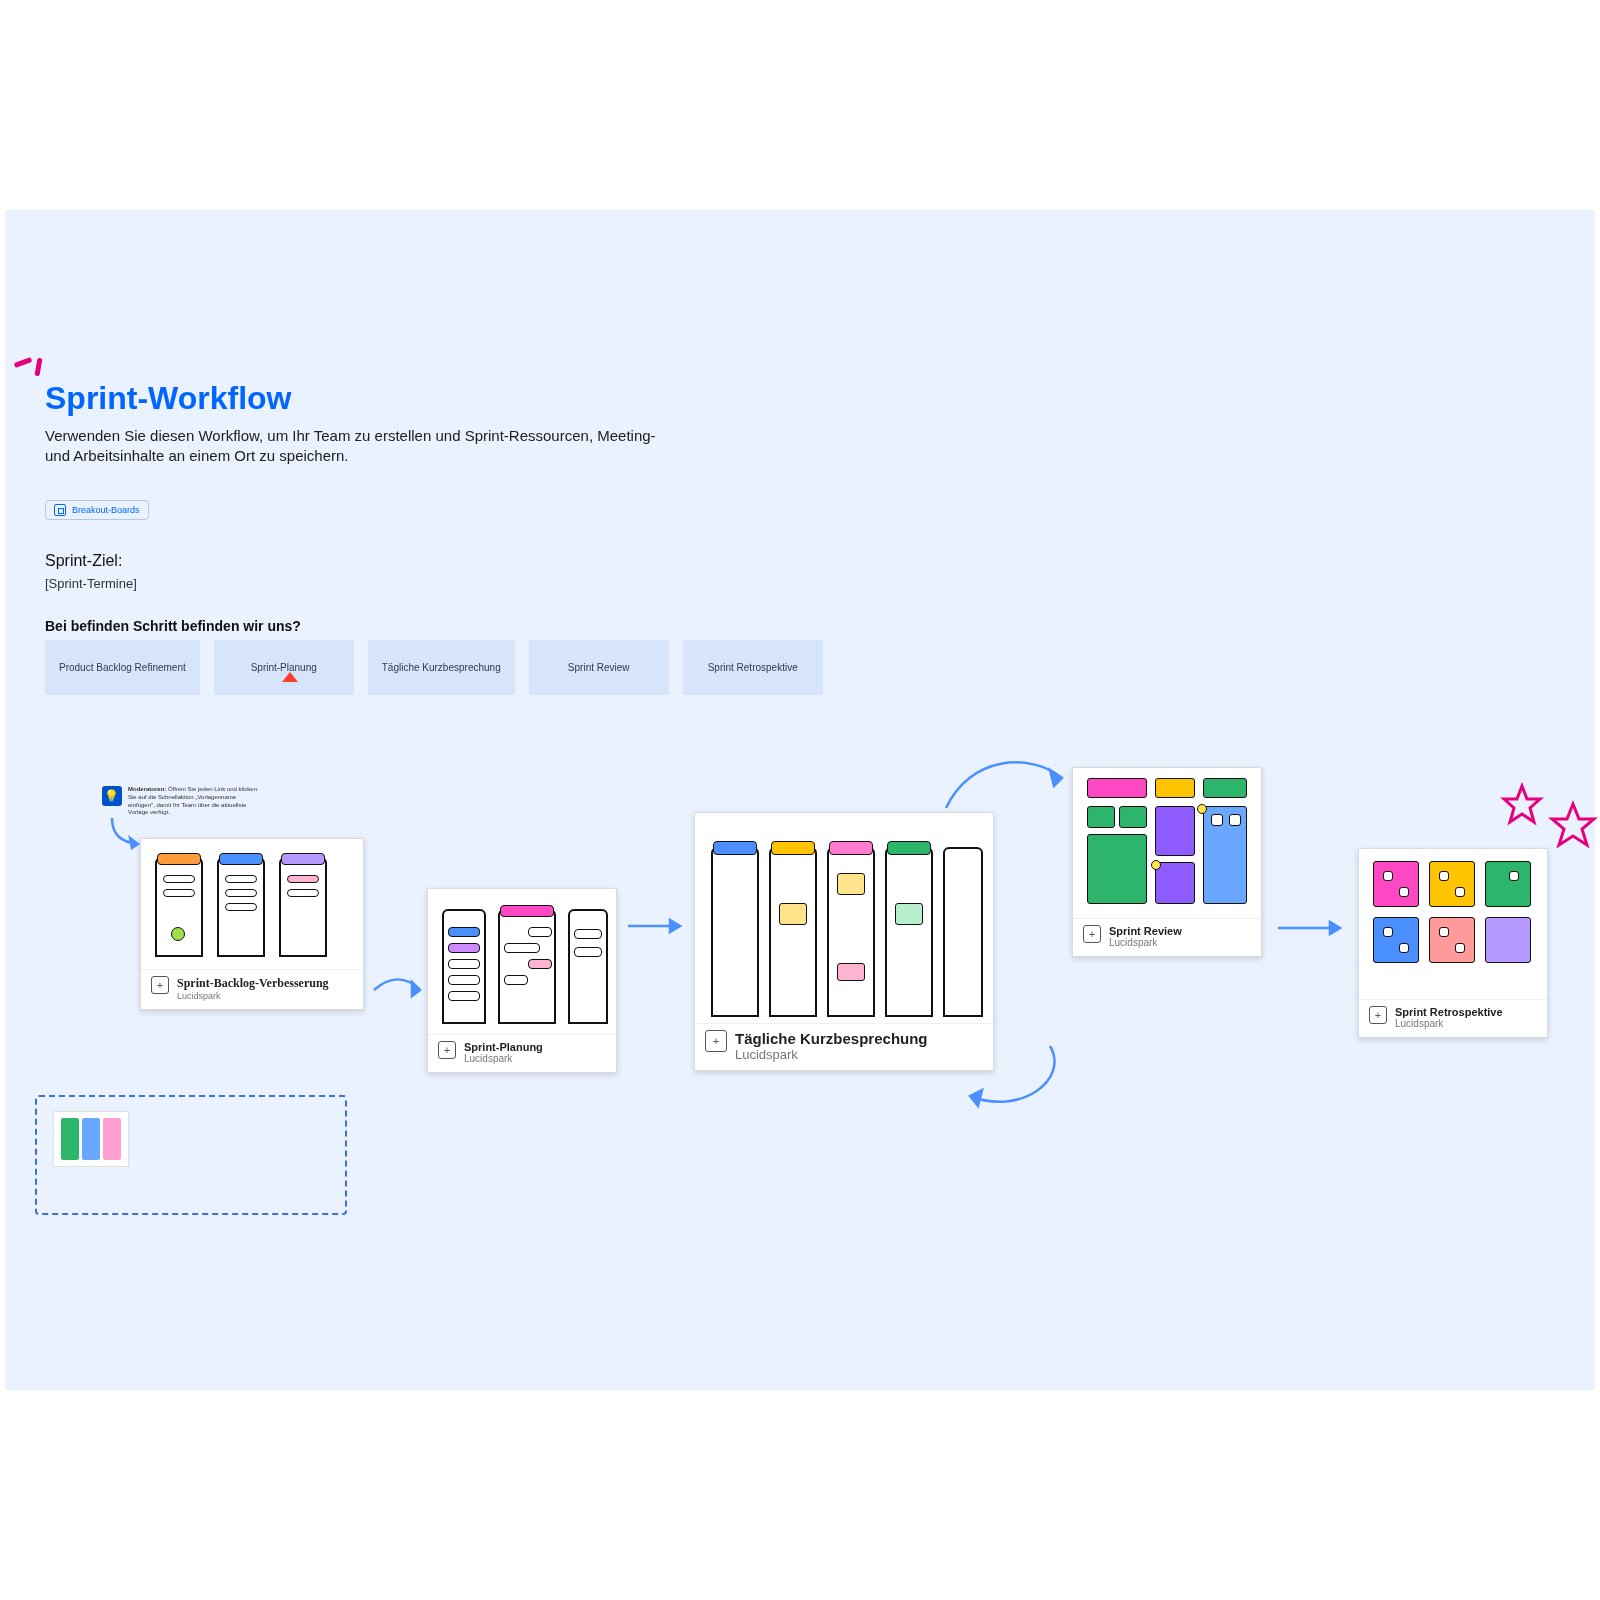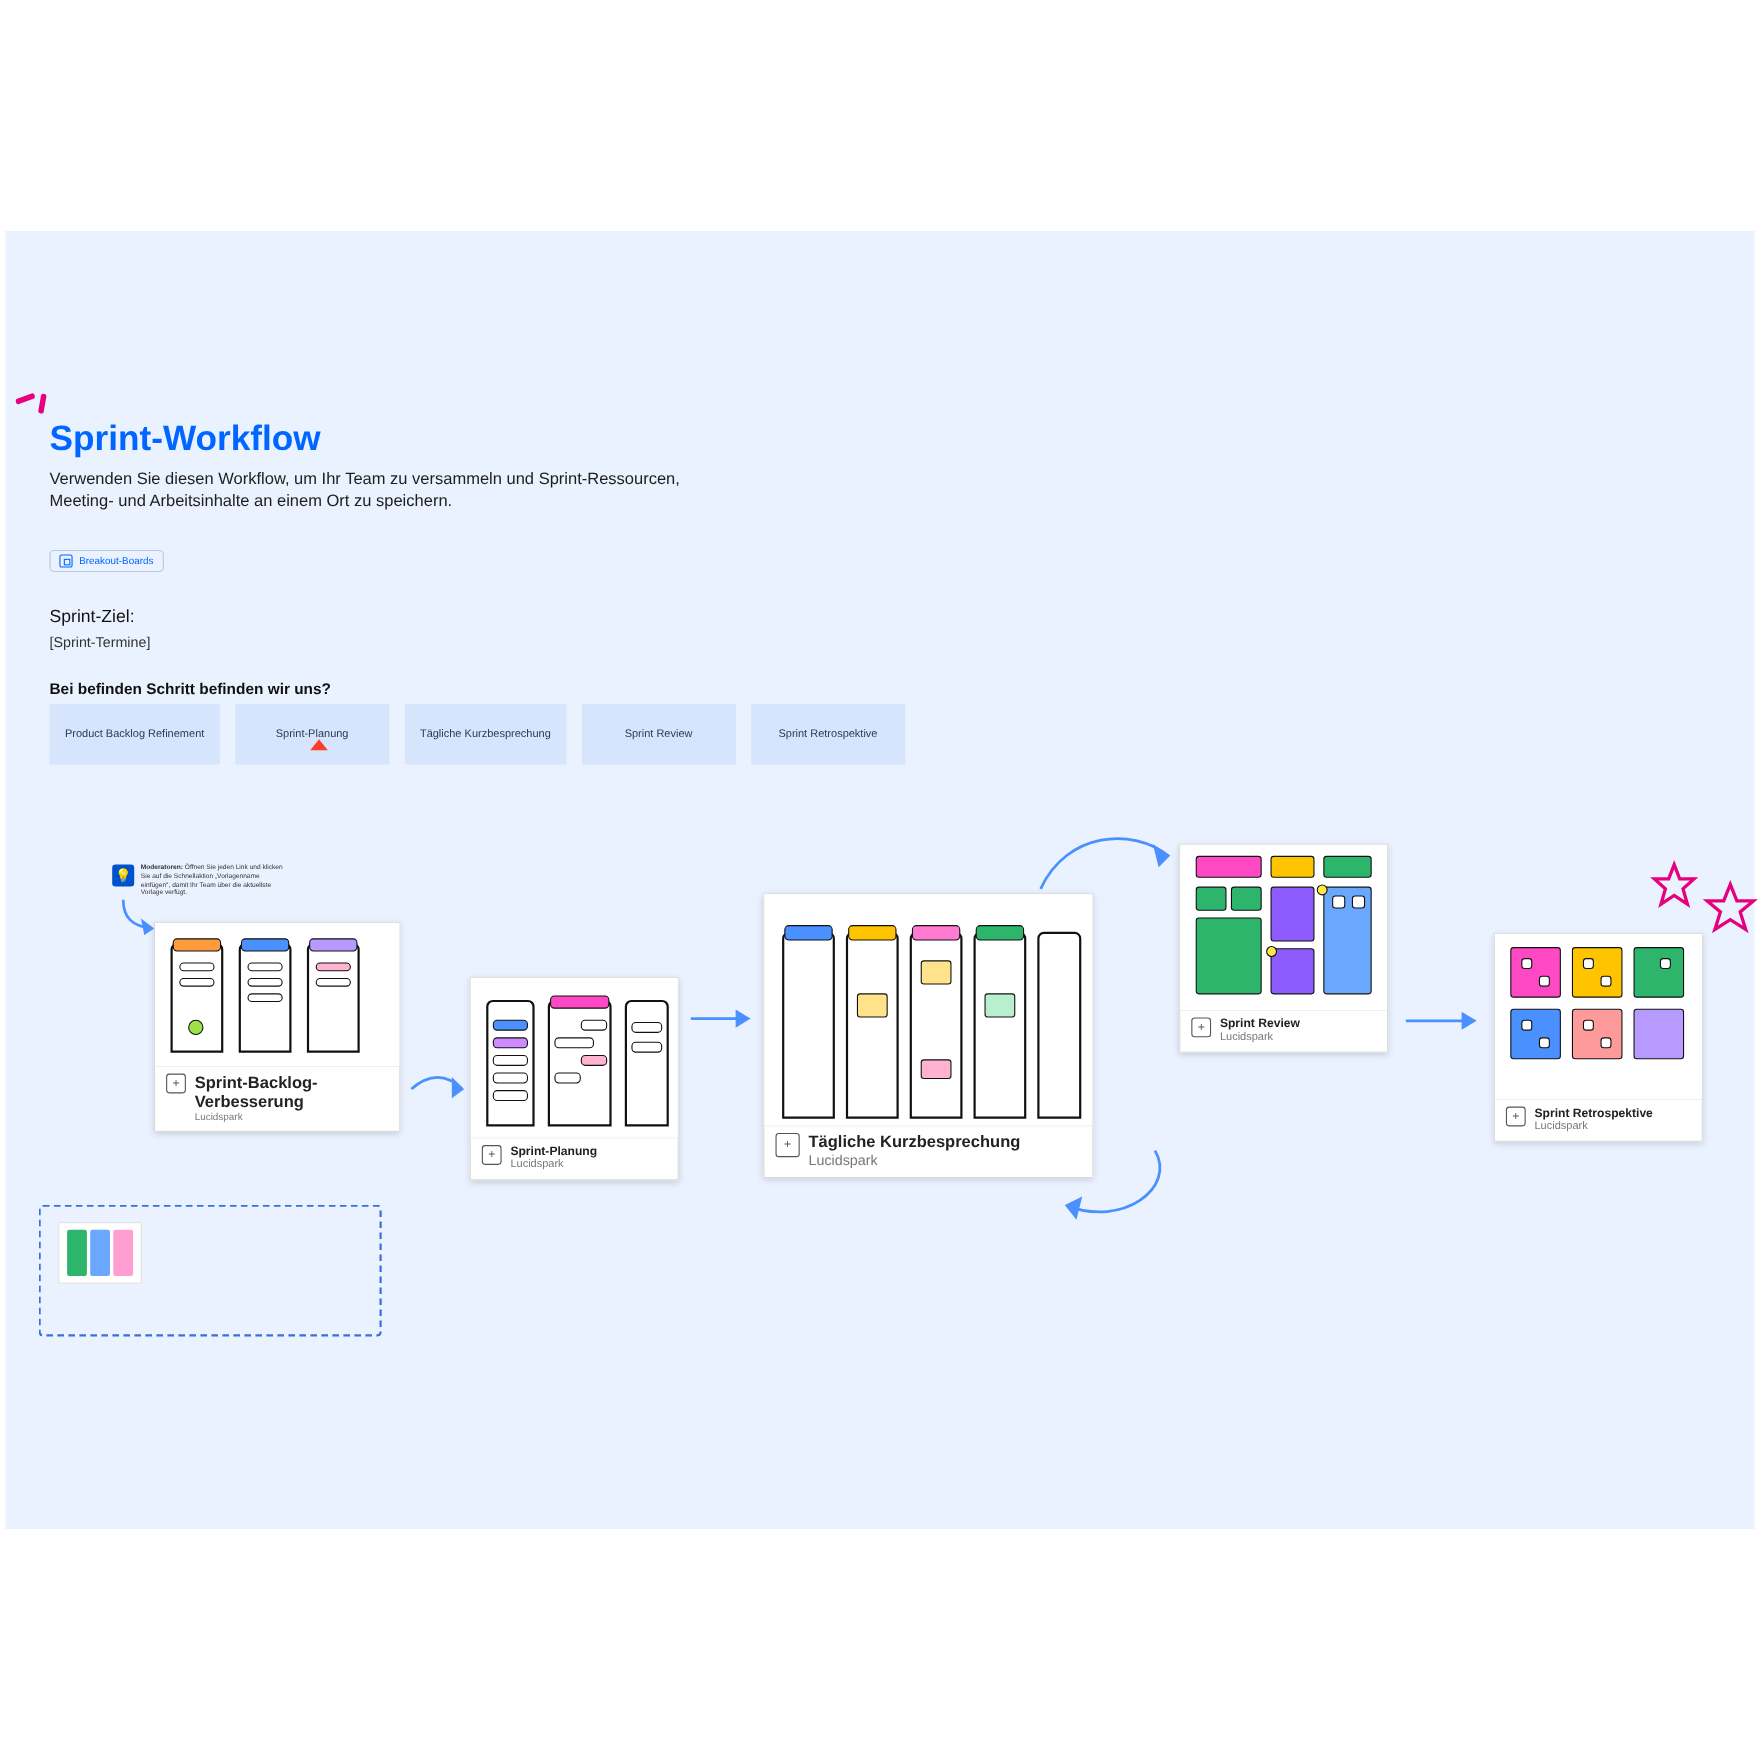--- a/index.html
+++ b/index.html
@@ -126,21 +126,21 @@
   }
   .card .preview { background:#fff; overflow:hidden;}
   .card .footer { display:flex; align-items:flex-start; gap:8px; padding:6px 10px 8px 10px; border-top:1px solid #eee;}
   .card .footer .icon { width:18px;height:18px;border:1.5px solid #555;border-radius:3px;display:flex;align-items:center;justify-content:center;font-size:11px;color:#555; flex-shrink:0;}
   .card .footer .lbl { display:flex; flex-direction:column;}
   .card .footer .name { font-weight:700; color:#222;}
   .card .footer .src { color:#777;}
   
   .card1 { top:838px; left:140px; width:224px; }
   .card1 .preview{height:130px;}
-  .card1 .footer .name{font-size:15px;} .card1 .footer .src{font-size:9px;}
+  .card1 .footer .name{font-size:12px;font-family:Liberation Serif, serif;} .card1 .footer .src{font-size:9px;}
 
   .card2 { top:888px; left:427px; width:190px;}
   .card2 .preview{height:145px;}
   .card2 .footer .name{font-size:11px;} .card2 .footer .src{font-size:10px;}
 
   .card3 { top:812px; left:694px; width:300px;}
   .card3 .preview{height:210px;}
   .card3 .footer .name{font-size:15px;} .card3 .footer .src{font-size:13px;}
   .card3 .footer .icon{width:22px;height:22px;}
 
@@ -162,21 +162,21 @@
   .star { position:absolute; stroke:#e6007e; fill:none; stroke-width:3;}
 </style>
 </head>
 <body>
 
 <div class="canvas"></div>
 
 <div class="burst"></div>
 
 <h1 class="title">Sprint-Workflow</h1>
-<p class="subtitle">Verwenden Sie diesen Workflow, um Ihr Team zu versammeln und Sprint-Ressourcen, Meeting- und Arbeitsinhalte an einem Ort zu speichern.</p>
+<p class="subtitle">Verwenden Sie diesen Workflow, um Ihr Team zu erstellen und Sprint-Ressourcen, Meeting- und Arbeitsinhalte an einem Ort zu speichern.</p>
 
 <button class="breakout-btn">
   <span class="ico"></span>
   <span>Breakout-Boards</span>
 </button>
 
 <div class="section-label sprint-goal">Sprint-Ziel:</div>
 <div class="sprint-dates">[Sprint-Termine]</div>
 
 <div class="step-q">Bei befinden Schritt befinden wir uns?</div>

